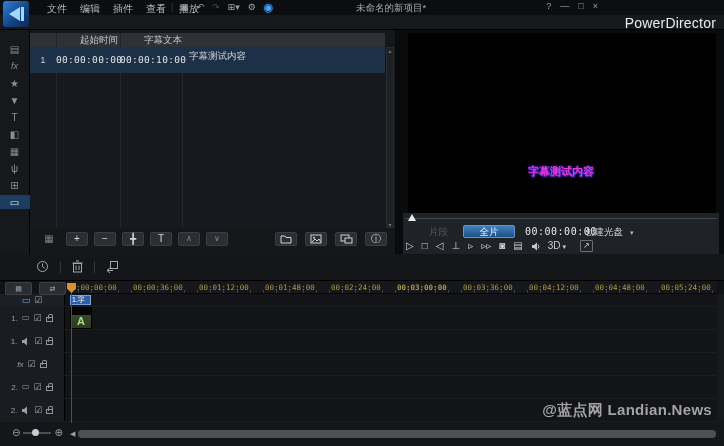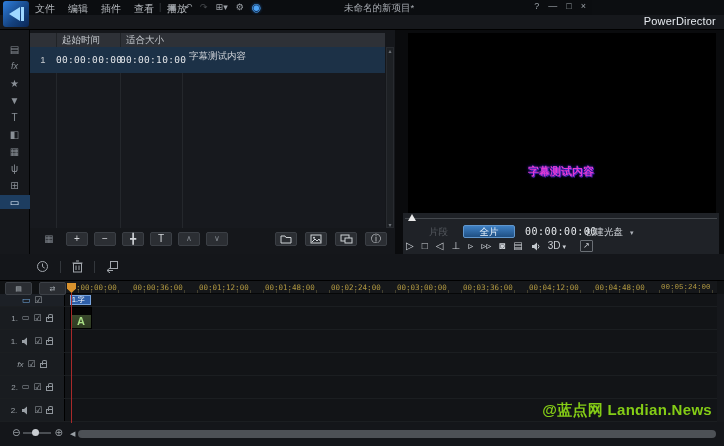--- a/index.html
+++ b/index.html
@@ -1,48 +1,48 @@
 <!DOCTYPE html>
 <html><head>
 <meta charset="utf-8">
 <style>
   html,body{margin:0;padding:0;background:#222;}
   #app{position:relative;width:724px;height:446px;background:#0c0e11;overflow:hidden;
        font-family:"Liberation Sans","DejaVu Sans",sans-serif;color:#c5c9ce;cursor:default;}
   
-  .titlebar{position:absolute;left:0;top:0;width:592px;height:15px;background:#0b0d10;text-align:center;}
+  .titlebar{position:absolute;left:12px;top:0;width:592px;height:15px;background:#0b0d10;text-align:center;}
   .logo{position:absolute;left:3px;top:1px;width:26px;height:26px;border-radius:3px;z-index:6;
         background:linear-gradient(135deg,#2f7fdd 0%,#14417e 60%,#0b2858 100%);
         display:flex;align-items:center;justify-content:center;}
   .menus{position:absolute;left:35px;top:2px;display:flex;gap:13px;color:#b4b8bd;font-size:10px;}
   .tb-sep{position:absolute;left:159px;top:2px;color:#3a3e44;font-size:9px;}
   .tbicons{position:absolute;left:168px;top:2px;display:flex;gap:8px;color:#9da2a8;font-size:9px;align-items:center;}
   .tb-icon{line-height:1;}
   .tb-icon.dim{opacity:.4;}
   .tb-icon.blue{color:#4da3f5;font-size:11px;text-shadow:0 0 3px #2a7de0;}
   .tb-title{position:absolute;left:344px;top:2px;color:#a6aab0;font-size:9.5px;}
   .winctl{position:absolute;right:6px;top:1px;display:flex;gap:9px;color:#9aa0a6;font-size:9px;}
   
   .tabbar{position:absolute;left:0;top:15px;width:724px;height:15px;background:#16181c;border-bottom:1px solid #000;box-sizing:border-box;}
   .tabs{position:absolute;left:32px;top:0;height:14px;display:flex;margin-top:26px;}
   .tab{height:14px;line-height:14px;text-align:center;font-size:10px;color:#c0c4c9;box-sizing:border-box;}
   .tab.active{border:1px solid #5d83ab;background:#1c2127;color:#e6eaef;}
-  .brand{position:absolute;right:8px;top:0px;font-size:11px;color:#e7ebf0;letter-spacing:.2px;}
+  .brand{position:absolute;right:8px;top:0px;font-size:14px;color:#e7ebf0;letter-spacing:.2px;}
   
   .main{position:absolute;left:0;top:30px;width:724px;height:224px;background:#0c0e11;}
   .sidebar{position:absolute;left:0;top:0;width:30px;height:224px;background:#16181c;border-right:1px solid #020304;
            display:flex;flex-direction:column;align-items:center;padding-top:12px;box-sizing:border-box;gap:3px;}
   .side-item{width:30px;height:14px;display:flex;align-items:center;justify-content:center;color:#898f96;font-size:10px;position:relative;flex:0 0 auto;}
   .side-item .fxg{font-style:italic;font-size:9px;}
   .side-item.active{background:#1d3d60;color:#d9e8f7;}
   .side-marker{position:absolute;right:-5px;top:4px;font-size:6px;color:#5c87b8;}
   
   .subpanel{position:absolute;left:30px;top:0;width:365px;height:224px;background:#15171b;}
   .thead{position:absolute;left:0;top:3px;width:355px;height:14px;background:#2e3137;display:grid;grid-template-columns:26px 64px 62px 1fr;}
-  .hcell{font-size:9.5px;color:#c3c7cc;line-height:14px;padding-left:5px;border-left:1px solid #202327;box-sizing:border-box;overflow:hidden;}
+  .hcell{font-size:9.5px;color:#c3c7cc;line-height:14px;padding-left:23px;border-left:1px solid #202327;box-sizing:border-box;overflow:hidden;}
   .hcell:first-child{border-left:none;}
   .tbody{position:absolute;left:0;top:17px;width:355px;height:181px;background:#17191e;background-repeat:no-repeat;
          background-image:linear-gradient(#24272c,#24272c),linear-gradient(#24272c,#24272c),linear-gradient(#24272c,#24272c);
          background-size:1px 100%,1px 100%,1px 100%;background-position:26px 0,90px 0,152px 0;}
   .trow{display:grid;grid-template-columns:26px 64px 62px 1fr;height:26px;}
   .trow.selected{background:#1c3147;}
   .tc.num{font-size:9.5px;color:#c6cacf;text-align:center;line-height:26px;}
   .tc.time{font-family:"DejaVu Sans Mono",monospace;font-size:9.5px;color:#e0e3e7;text-align:center;line-height:26px;letter-spacing:.3px;}
   .tc.text{font-size:9.5px;color:#d2d5da;padding:3px 0 0 7px;box-sizing:border-box;}
   .tvscroll{position:absolute;left:356px;top:17px;width:8px;height:181px;background:#1d2024;border:1px solid #282b30;box-sizing:border-box;}
@@ -114,21 +114,21 @@
   .ph-line{position:absolute;left:71px;top:12px;width:1px;height:130px;background:#a82a2a;z-index:4;}
   .tl-vscroll{position:absolute;right:0;top:13px;width:7px;height:128px;background:#16181c;}
   .tl-vsarrow{position:absolute;right:0;top:143px;width:8px;text-align:center;font-size:7px;color:#82878d;}
   .tl-bottom{position:absolute;left:0;top:141px;width:724px;height:24px;background:#14161a;}
   .zoomctl{position:absolute;left:12px;top:6px;display:flex;align-items:center;color:#9aa0a6;}
   .zoomctl .zg{font-size:10px;line-height:1;}
   .ztrack{width:28px;height:2px;background:#4a4e53;margin:0 3px;position:relative;}
   .zthumb{position:absolute;left:9px;top:-3px;width:7px;height:7px;border-radius:50%;background:#c9cdd2;}
   .harrow{position:absolute;left:70px;top:8px;font-size:7px;color:#9aa0a6;}
   .hscroll{position:absolute;left:78px;top:8px;width:638px;height:8px;background:#4d5156;border-radius:4px;}
-  .watermark{position:absolute;right:12px;top:120px;font-size:15px;font-weight:bold;color:#84cc16;letter-spacing:.3px;}
+  .watermark{position:absolute;right:12px;top:120px;font-size:15px;font-weight:bold;color:#a3a3a3;letter-spacing:.3px;}
 </style>
 </head>
 <body>
 
 <div id="app">
 
   <div class="titlebar">
     <div class="menus" id="menus">
         <span class="menu-item">文件</span>
         <span class="menu-item">编辑</span>
@@ -202,21 +202,21 @@
         <div class="side-item active">
           <span class="">▭</span>
           <span class="side-marker">◀</span>
         </div>
       </div>
 
     <div class="subpanel">
       <div class="thead" id="thead">
           <div class="hcell"></div>
           <div class="hcell">起始时间</div>
-          <div class="hcell">适合大小</div>
+          <div class="hcell">字幕文本</div>
         </div>
       <div class="tbody" id="tbody-rows">
           <div class="trow selected">
             <div class="tc num">1</div>
             <div class="tc time">00:00:00:00</div>
             <div class="tc time">00:00:10:00</div>
             <div class="tc text">字幕测试内容</div>
           </div>
         </div>
       <div class="tvscroll">
@@ -325,25 +325,25 @@
     <div class="tl-hbtns" id="tlhbtns">
         <span class="tlbtn">▤</span>
         <span class="tlbtn">⇄</span>
       </div>
     <div class="ruler" id="ruler">
         <span class="rlabel" style="left: 2px;">00:00:00:00</span>
         <span class="rlabel" style="left: 68px;">00:00:36:00</span>
         <span class="rlabel" style="left: 134px;">00:01:12:00</span>
         <span class="rlabel" style="left: 200px;">00:01:48:00</span>
         <span class="rlabel" style="left: 266px;">00:02:24:00</span>
-        <span class="rlabel" style="left: 332px;">00:03:00:00</span>
+        <span class="rlabel" style="left: 332px; font-weight: bold;">00:03:00:00</span>
         <span class="rlabel" style="left: 398px;">00:03:36:00</span>
         <span class="rlabel" style="left: 464px;">00:04:12:00</span>
         <span class="rlabel" style="left: 530px;">00:04:48:00</span>
-        <span class="rlabel" style="left: 596px; font-family: Liberation Mono, monospace;">00:05:24:00</span>
+        <span class="rlabel" style="left: 596px;">00:05:24:00</span>
       </div>
     <div class="tracks" id="tracks">
         <div class="trackrow sub">
           <div class="trhead">
             <span class="ticon blue">▭</span>
             <span class="tcheck">☑</span>
           </div>
           <div class="tcontent">
             <div class="subclip">1.字</div>
           </div>

